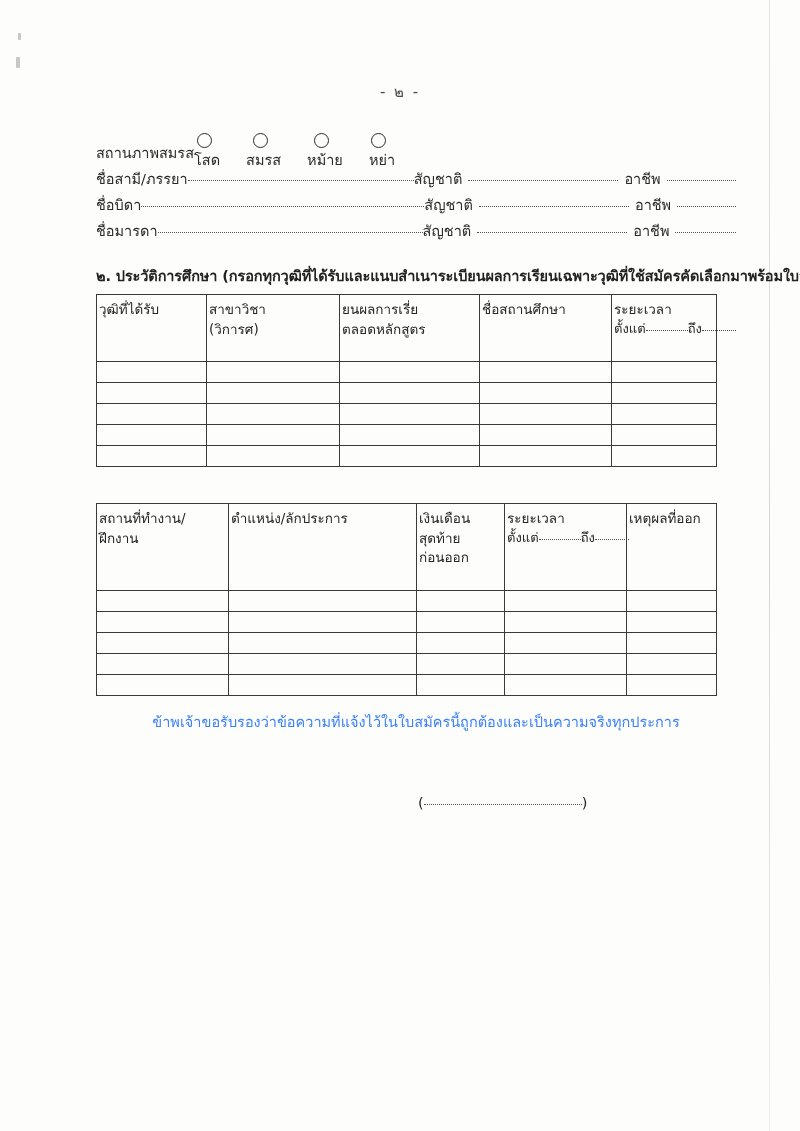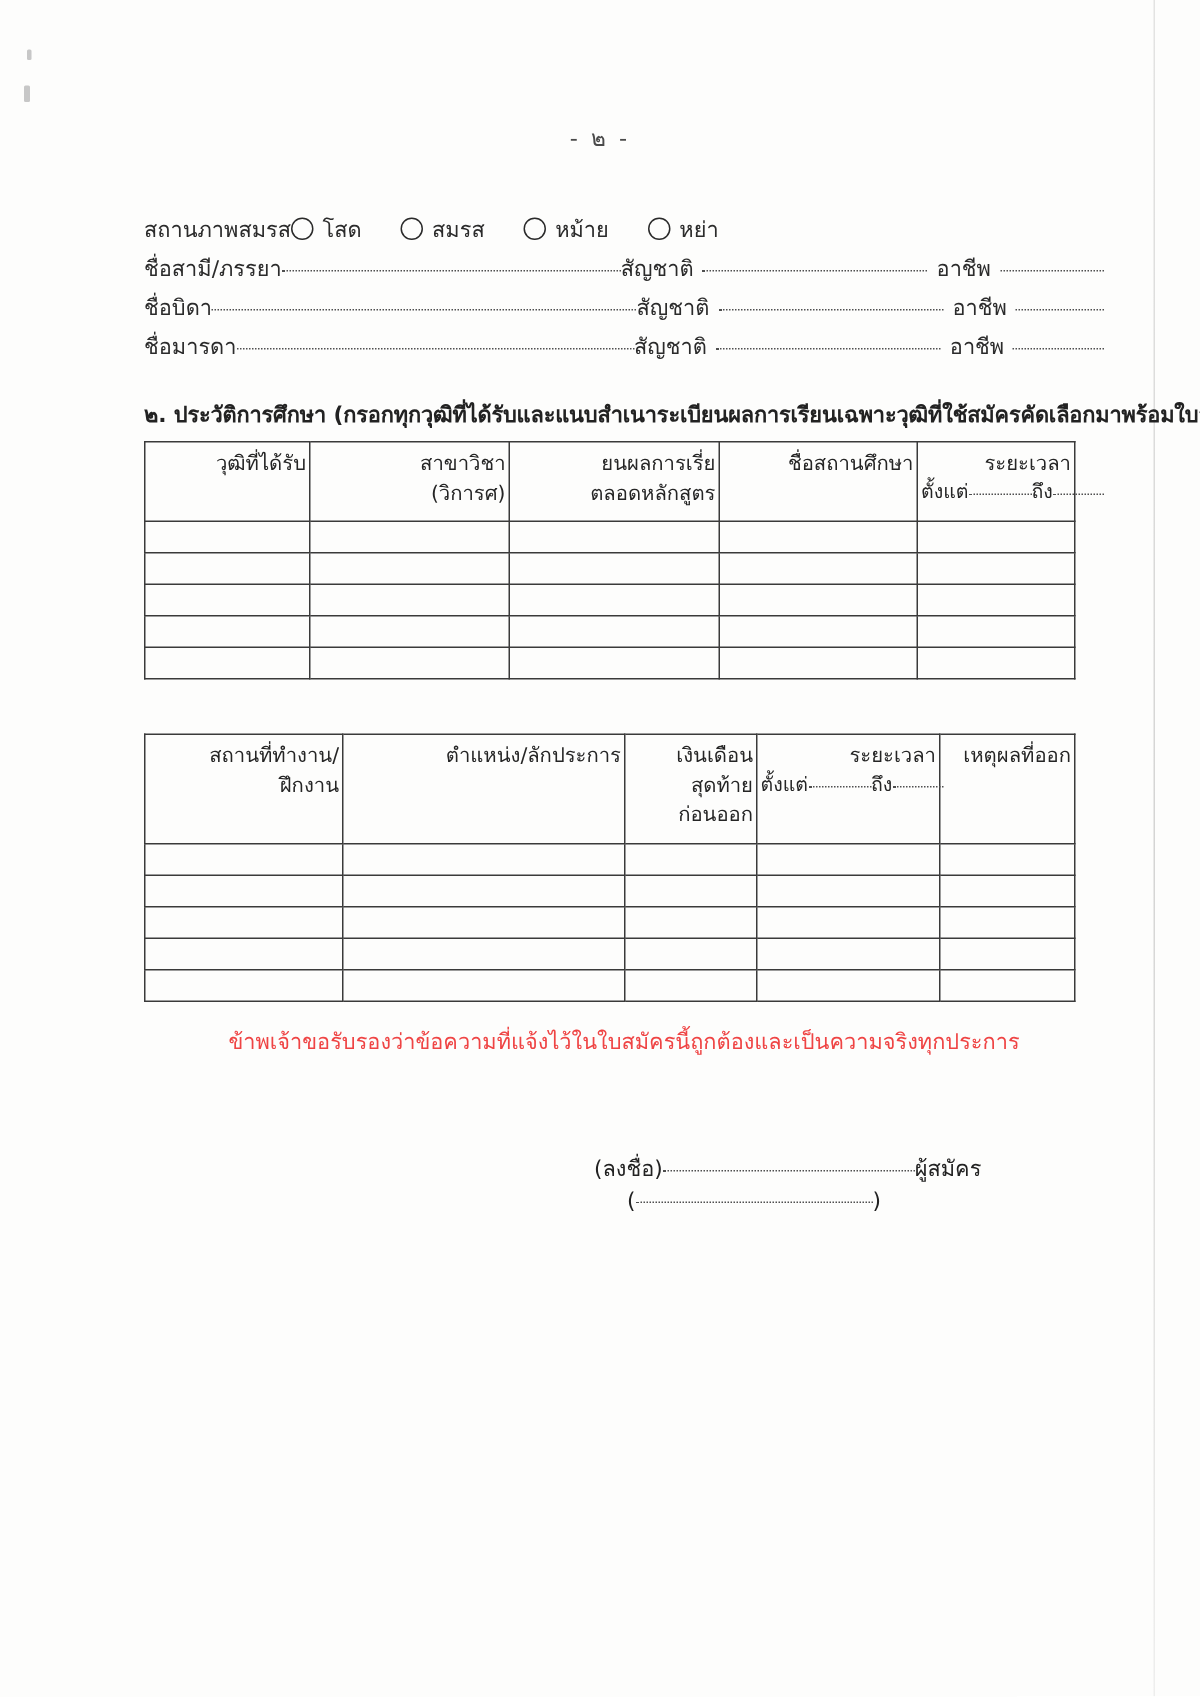--- a/index.html
+++ b/index.html
@@ -57,20 +57,21 @@
     align-items: center;
     font-size: 14.5px;
     height: 24px;
   }
   .marital-label { white-space: nowrap; }
   .radio-option {
     display: flex;
     align-items: center;
     margin-right: 26px;
     white-space: nowrap;
+    flex-direction: column;
   }
   .radio-circle {
     width: 13px;
     height: 13px;
     border: 1.7px solid #2a2a2a;
     border-radius: 50%;
     margin-right: 6px;
     background: transparent;
   }
   .radio-text { font-size: 14.5px; }
@@ -113,23 +114,23 @@
     table-layout: fixed;
   }
   table.form-table th,
   table.form-table td {
     border: 1.3px solid #3a3a3a;
     padding: 0;
   }
   table.form-table th {
     font-weight: normal;
     font-size: 13.5px;
-    text-align: right;
+    text-align: left;
     vertical-align: top;
-    padding: 5px 2px 8px 2px;
+    padding: 5px 2px 22px 2px;
     line-height: 1.45;
     color: #252525;
   }
   table.form-table td { height: 20px; }
   .th-line { display: block; }
   .th-sub { display: block; }
   .range-sub { font-size: 13px; white-space: nowrap; }
   .mini-dots {
     display: inline-block;
     border-bottom: 1.4px dotted #4f4f4f;
@@ -170,21 +171,21 @@
     margin-top: 5px;
   }
   .sec4-line.l1 { width: 640px; }
   .sec4-line.l2 { width: 640px; }
   .sec4-line.l3 { width: 540px; }
 
   .certify {
     text-align: center;
     font-size: 14.5px;
     margin-top: 11px;
-    color: #ef4444;
+    color: #3b82f6;
   }
 
   
   .sign-block {
     margin-top: 62px;
     margin-left: 300px;
     font-size: 14.5px;
     color: #222;
   }
   .sign-line {
@@ -428,25 +429,20 @@
             <td></td>
           </tr>
         </tbody>
       </table>
     </div>
 
 
     <div class="certify">ข้าพเจ้าขอรับรองว่าข้อความที่แจ้งไว้ในใบสมัครนี้ถูกต้องและเป็นความจริงทุกประการ</div>
 
     <div class="sign-block">
-      <div class="sign-line">
-        <span>(ลงชื่อ)</span>
-        <span class="sdots sd-sign"></span>
-        <span>ผู้สมัคร</span>
-      </div>
       <div class="sign-line indent-1">
         <span>(</span>
         <span class="sdots sd-paren"></span>
         <span>)</span>
       </div>
     </div>
 
   </div>
 </div>
 

